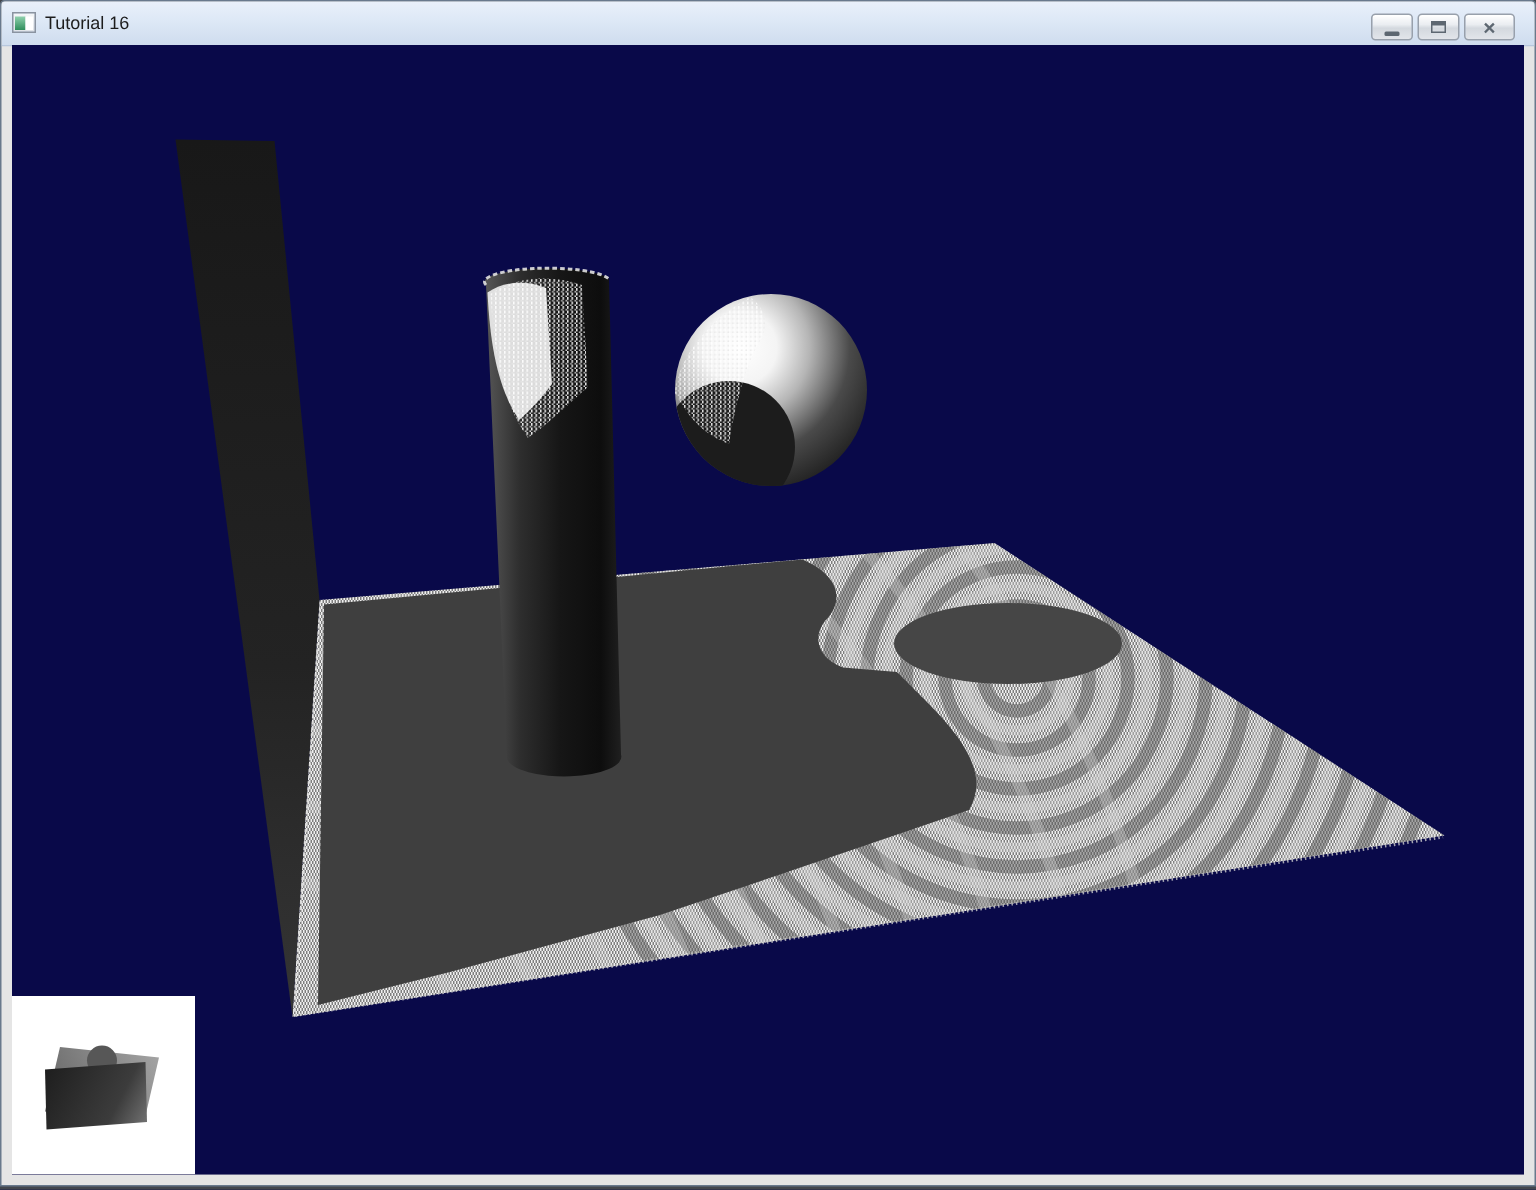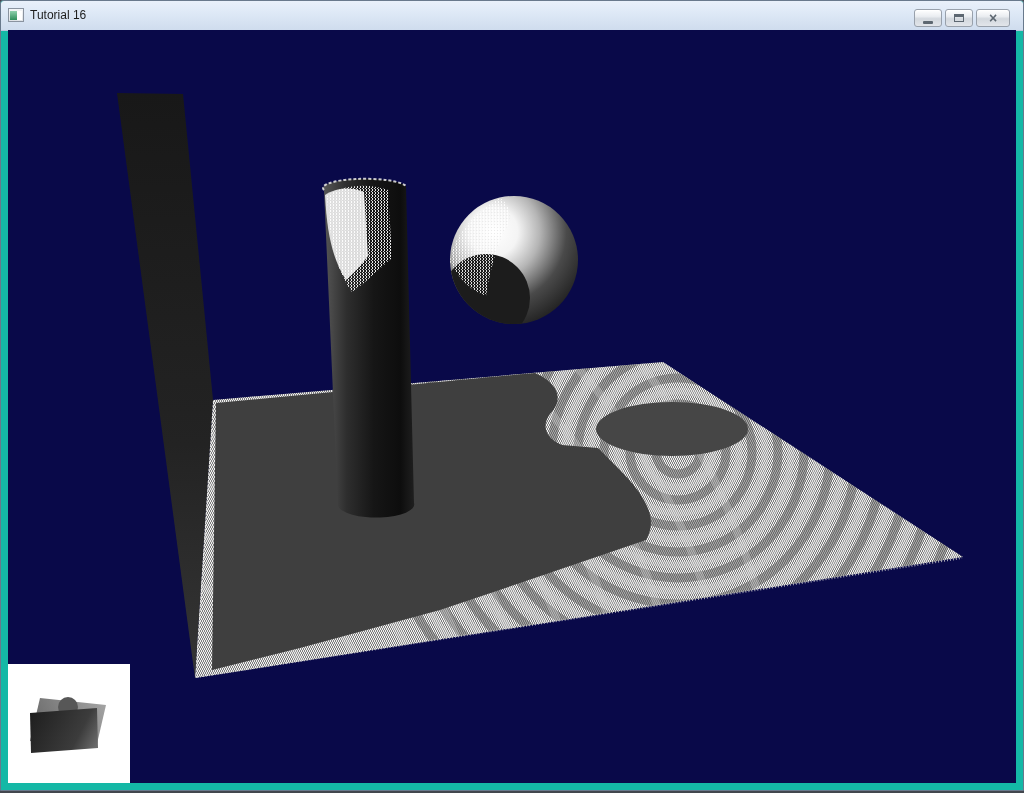--- a/index.html
+++ b/index.html
@@ -1,18 +1,18 @@
 <!DOCTYPE html>
 <html><head>
 <meta charset="utf-8">
 <style>
   html,body{margin:0;padding:0;width:1024px;height:793px;overflow:hidden;background:#43474e;
             font-family:"Liberation Sans",sans-serif;}
   .window{position:absolute;left:0;top:0;width:1024px;height:791px;box-sizing:border-box;
-          background:#14b8a6;border:1px solid #69798c;border-radius:3px 3px 0 0;}
+          background:#e5e5e5;border:1px solid #69798c;border-radius:3px 3px 0 0;}
   .titlebar{position:absolute;left:0;top:0;right:0;height:29px;
             background:linear-gradient(180deg,#e9f0fa 0%,#dde8f6 45%,#cfdcee 100%);
             border-bottom:1px solid #b7c7dd;border-radius:3px 3px 0 0;}
   .app-icon{position:absolute;left:7px;top:7px;width:16px;height:14px;border:1px solid #8a93a0;
             background:linear-gradient(180deg,#f4f6f8,#dfe3e8);box-sizing:border-box;}
   .app-icon .green{position:absolute;left:1px;top:2px;width:7px;height:9px;
             background:linear-gradient(180deg,#8fd0ad,#2f8e5b);}
   .app-icon .pane{position:absolute;right:1px;top:2px;width:5px;height:9px;background:#ffffff;}
   .title-text{position:absolute;left:29px;top:0;line-height:29px;font-size:12px;color:#1d1d1d;}
   .controls{position:absolute;top:8px;right:13px;display:flex;gap:3px;}

